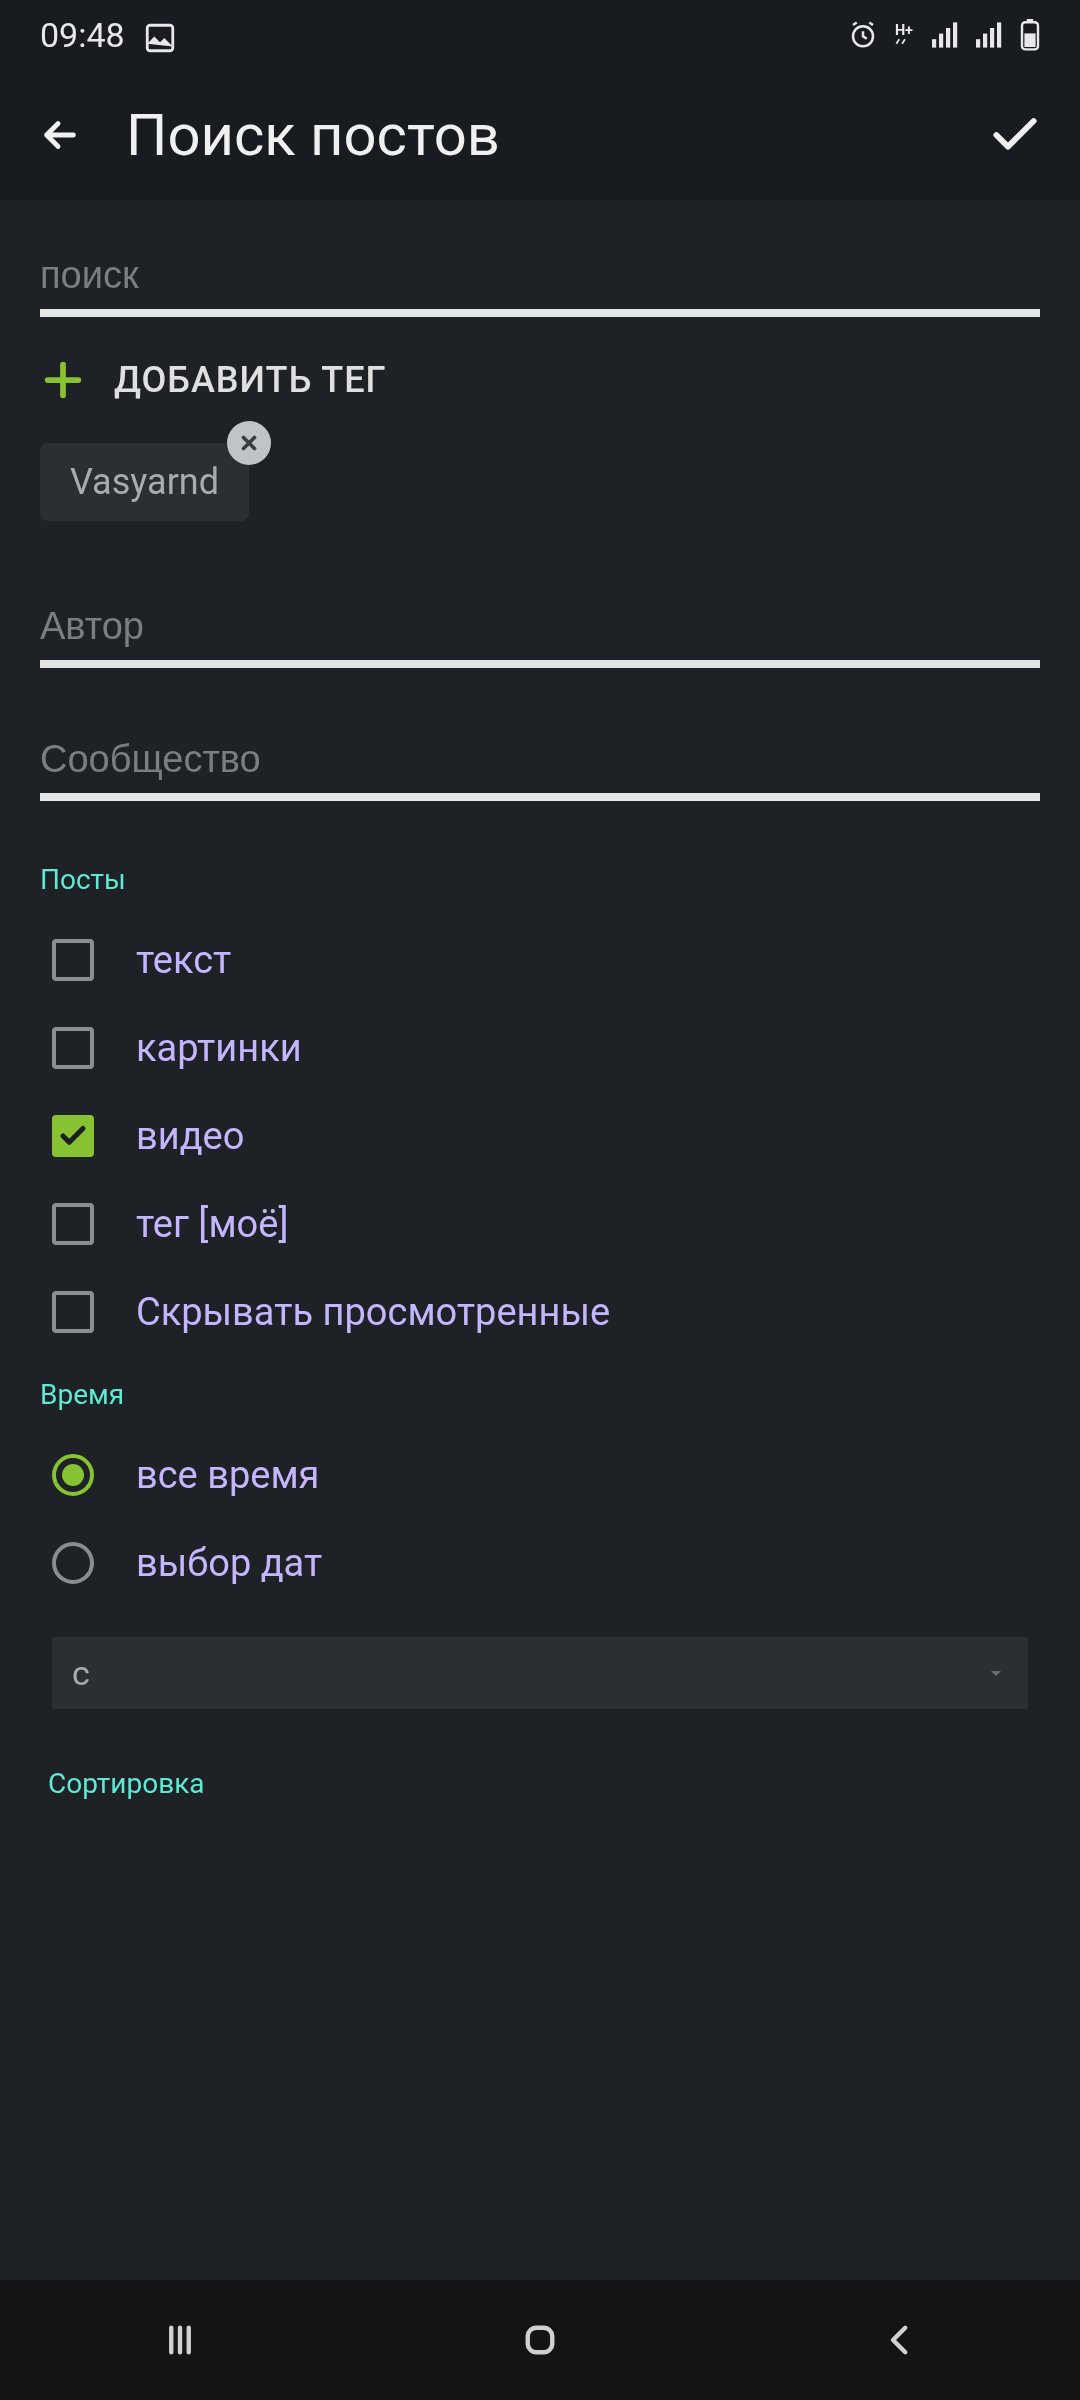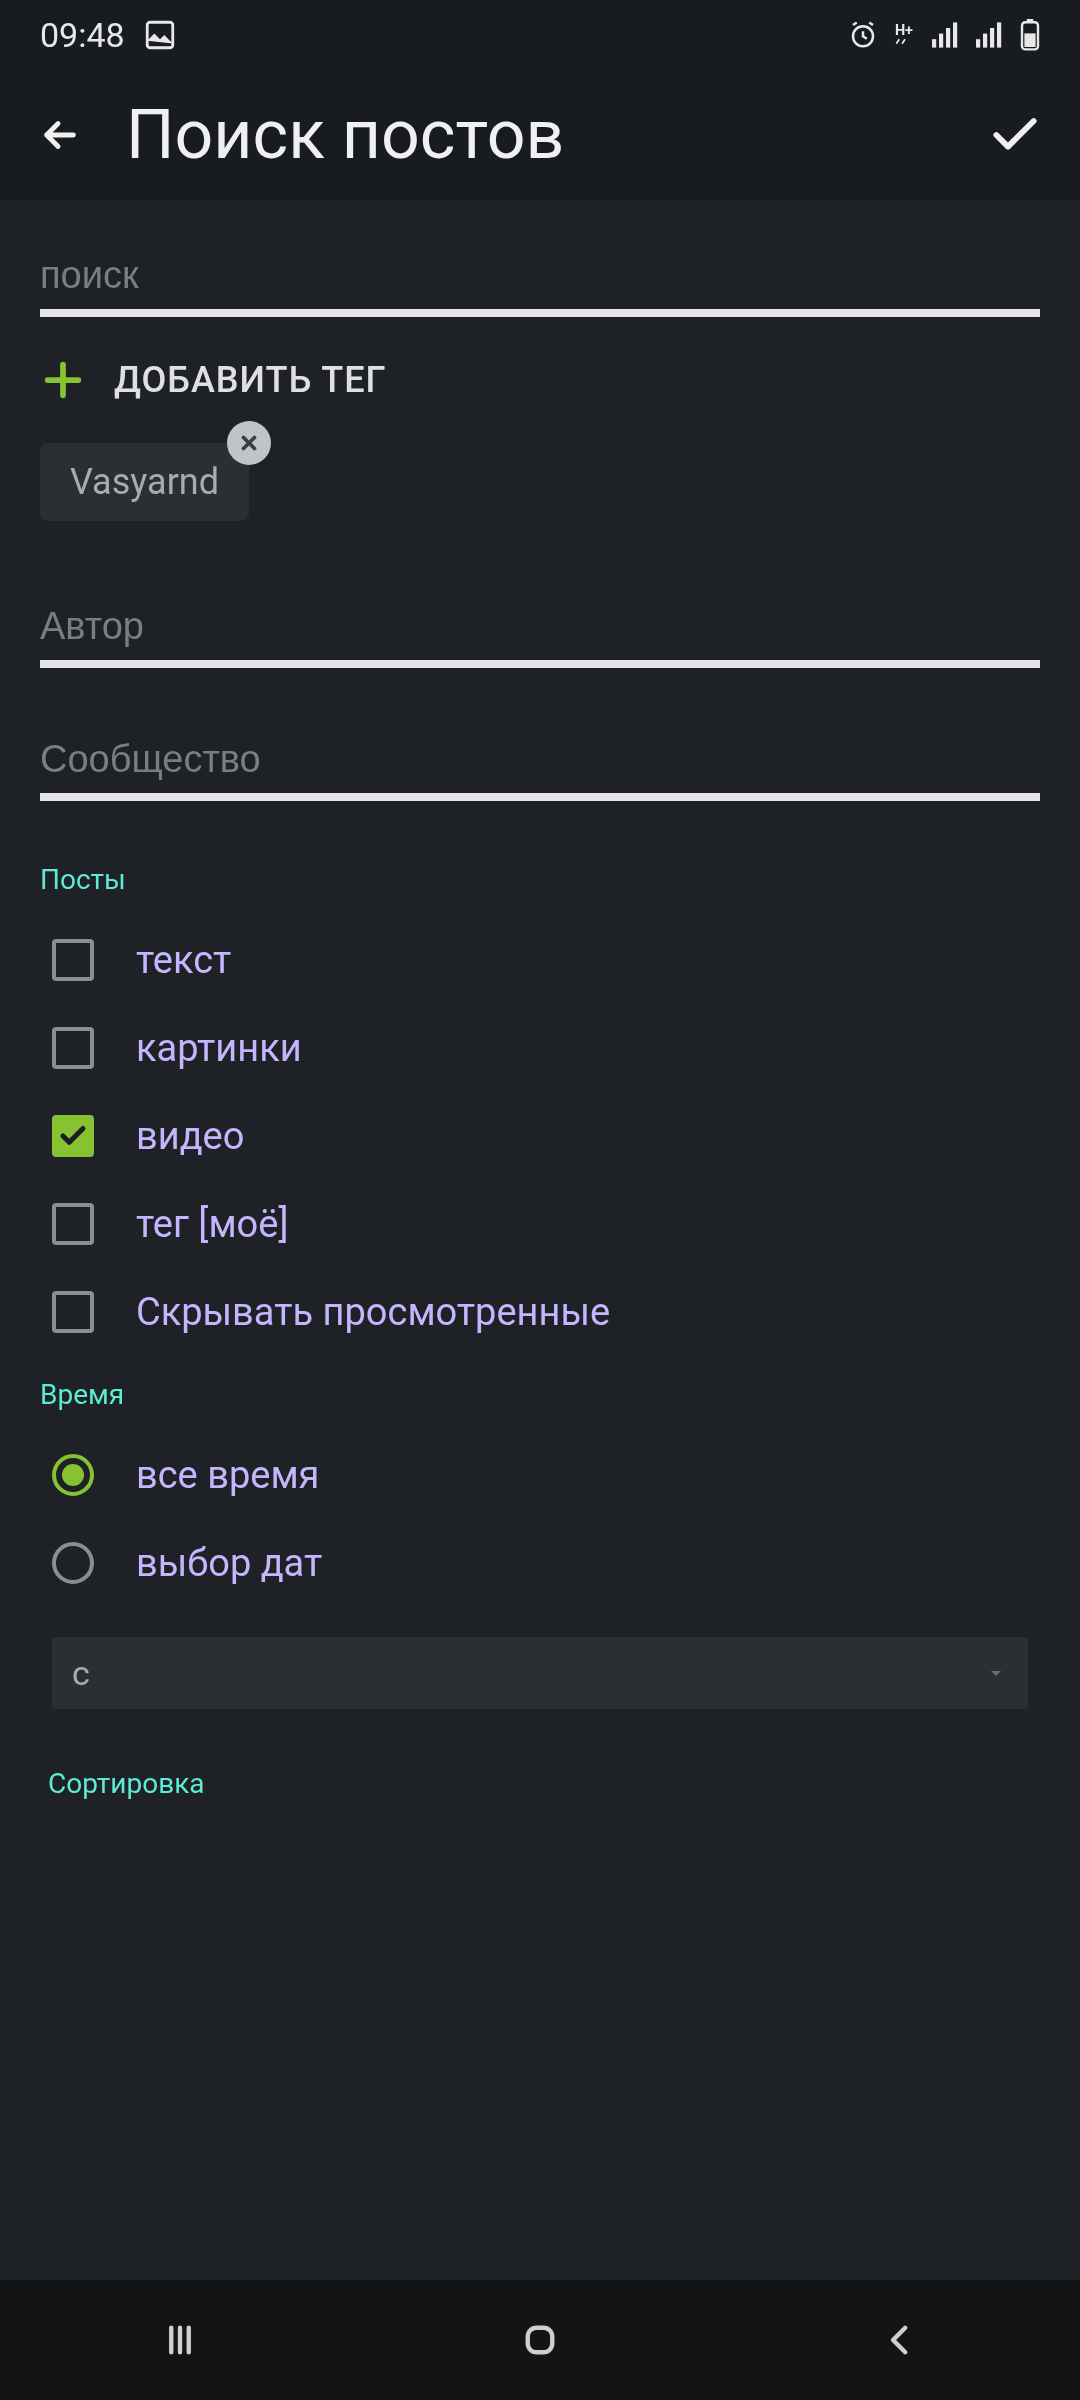--- a/index.html
+++ b/index.html
@@ -14,21 +14,21 @@
   .status-bar {
     height: 70px;
     display: flex;
     align-items: center;
     justify-content: space-between;
     padding: 0 40px;
     background: #181b1f;
   }
   .status-left {
     display: flex;
-    align-items: center;
+    align-items: flex-end;
     gap: 18px;
     font-size: 34px;
     font-weight: 400;
     color: #e8e8e8;
   }
   .status-right {
     display: flex;
     align-items: center;
     gap: 16px;
   }
@@ -42,21 +42,21 @@
   }
   .back-btn {
     width: 60px;
     height: 60px;
     display: flex;
     align-items: center;
     justify-content: center;
     cursor: pointer;
   }
   .app-title {
-    font-size: 68px;
+    font-size: 58px;
     font-weight: 400;
     color: #f0f0f0;
     margin-left: 36px;
     flex: 1;
   }
   .confirm-btn {
     width: 70px;
     height: 70px;
     display: flex;
     align-items: center;

